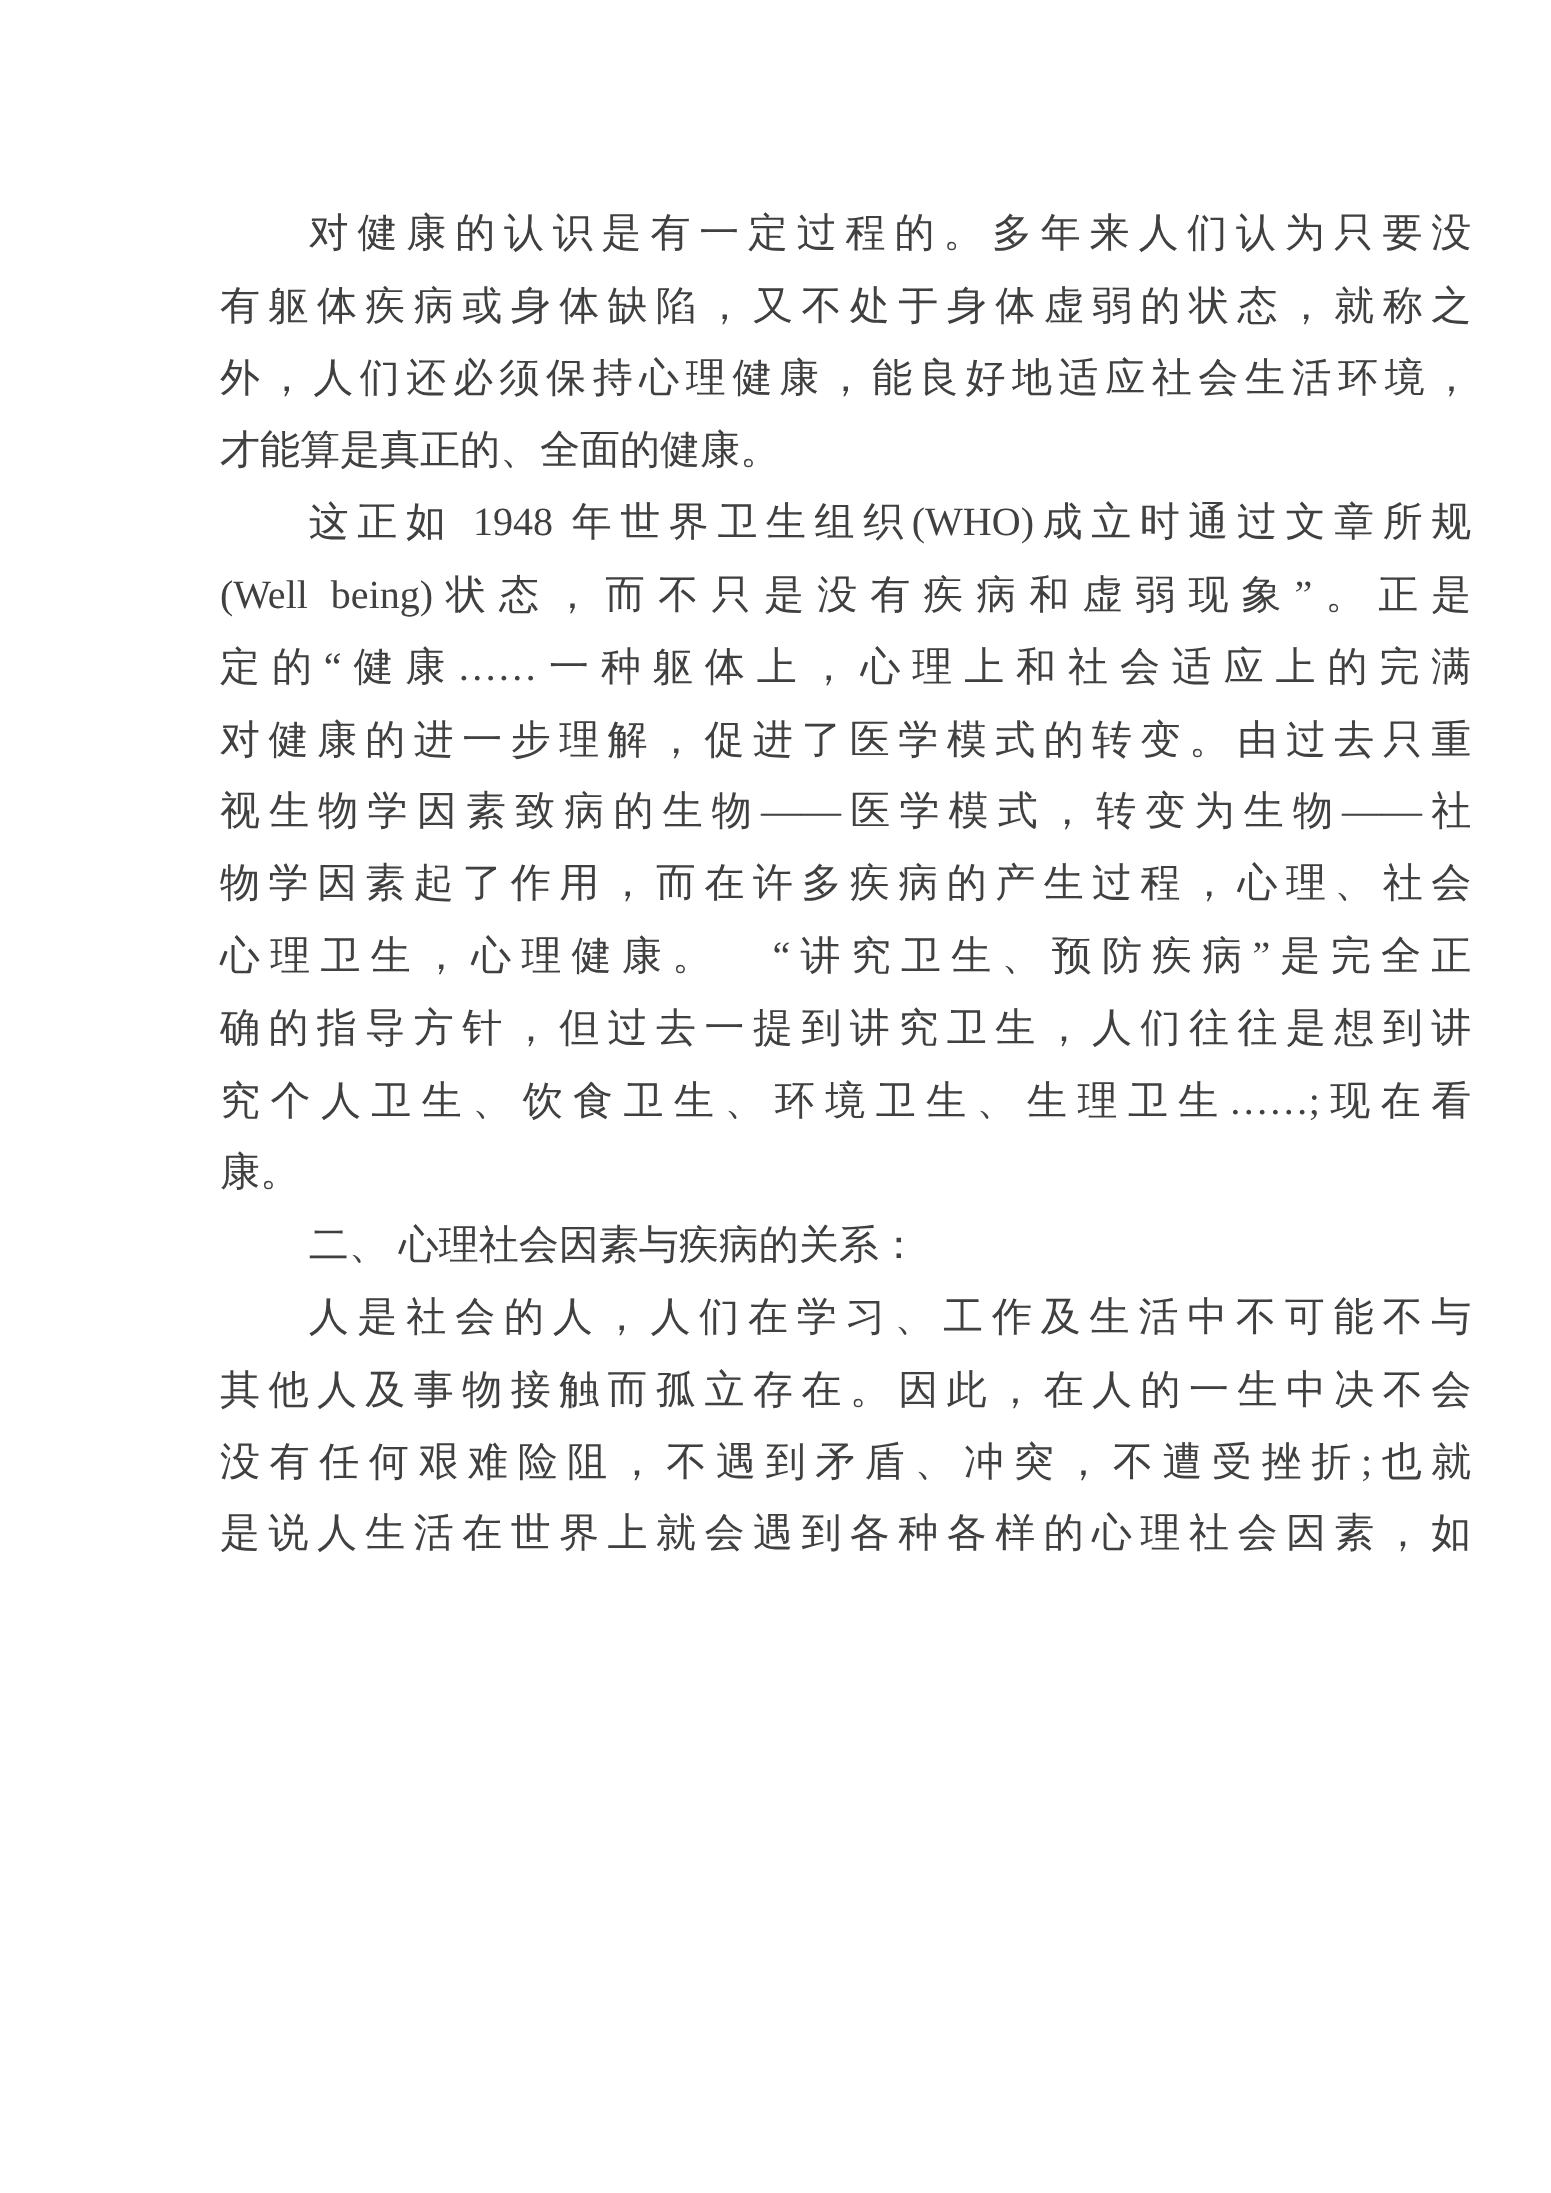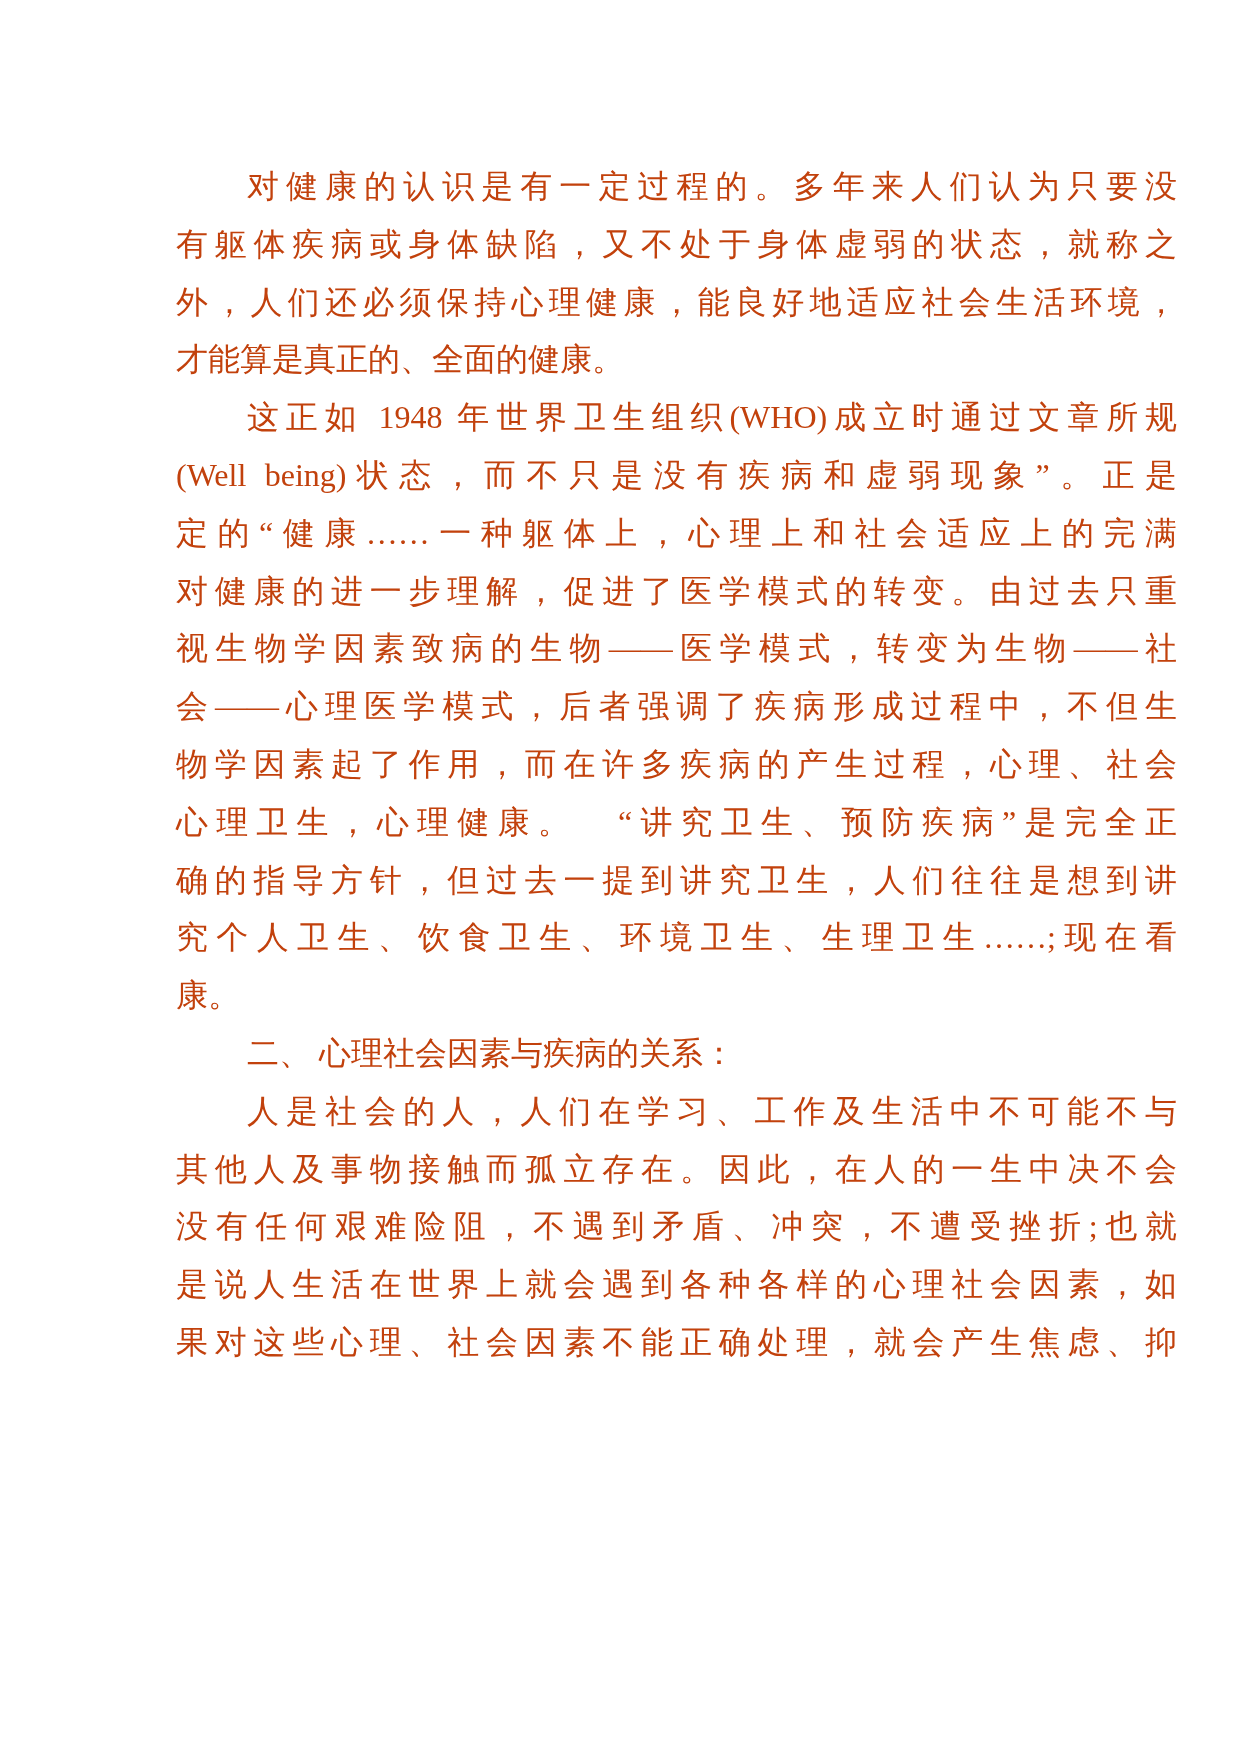--- a/index.html
+++ b/index.html
@@ -7,21 +7,21 @@
     margin: 0;
     padding: 0;
     background: #ffffff;
   }
   .page {
     position: relative;
     width: 1241px;
     height: 1754px;
     box-sizing: border-box;
     background: #ffffff;
-    color: #c2410c;
+    color: #404040;
     padding: 158px 64px 0 176px;
     overflow: hidden;
     font-family: "Liberation Serif", "DejaVu Serif", serif;
     font-size: 32px;
     line-height: 57.8px;
     font-weight: 400;
   }
   .paragraph {
     margin: 0;
     padding: 0;
@@ -48,31 +48,29 @@
         <div class="line">有躯体疾病或身体缺陷，又不处于身体虚弱的状态，就称之</div>
         <div class="line">外，人们还必须保持心理健康，能良好地适应社会生活环境，</div>
         <div class="line loose">才能算是真正的、全面的健康。</div>
       </div>
       <div class="paragraph">
         <div class="line indent">这正如 1948 年世界卫生组织(WHO)成立时通过文章所规</div>
         <div class="line">(Well being)状态，而不只是没有疾病和虚弱现象”。正是</div>
         <div class="line">定的“健康……一种躯体上，心理上和社会适应上的完满</div>
         <div class="line">对健康的进一步理解，促进了医学模式的转变。由过去只重</div>
         <div class="line">视生物学因素致病的生物——医学模式，转变为生物——社</div>
-        <div class="line">会——心理医学模式，后者强调了疾病形成过程中，不但生</div>
         <div class="line">物学因素起了作用，而在许多疾病的产生过程，心理、社会</div>
         <div class="line">心理卫生，心理健康。　“讲究卫生、预防疾病”是完全正</div>
         <div class="line">确的指导方针，但过去一提到讲究卫生，人们往往是想到讲</div>
         <div class="line">究个人卫生、饮食卫生、环境卫生、生理卫生……;现在看</div>
         <div class="line loose">康。</div>
       </div>
       <div class="paragraph">
         <div class="line indent loose">二、 心理社会因素与疾病的关系：</div>
       </div>
       <div class="paragraph">
         <div class="line indent">人是社会的人，人们在学习、工作及生活中不可能不与</div>
         <div class="line">其他人及事物接触而孤立存在。因此，在人的一生中决不会</div>
         <div class="line">没有任何艰难险阻，不遇到矛盾、冲突，不遭受挫折;也就</div>
         <div class="line">是说人生活在世界上就会遇到各种各样的心理社会因素，如</div>
-        <div class="line">果对这些心理、社会因素不能正确处理，就会产生焦虑、抑</div>
       </div>
     </div>
 </div>
 
 </body></html>

